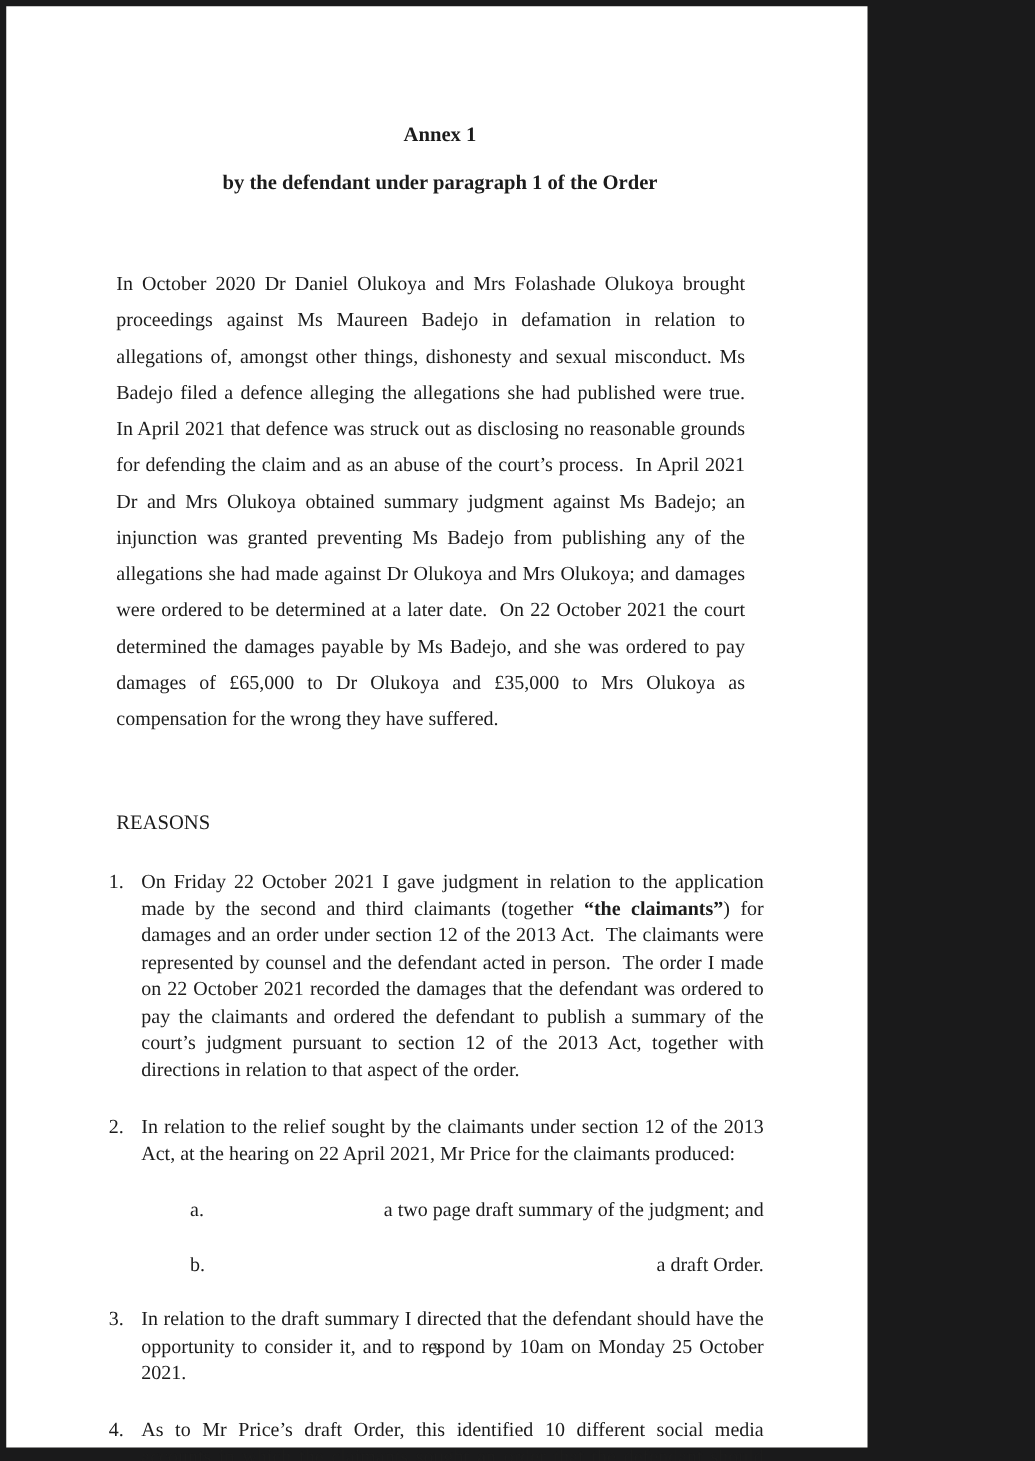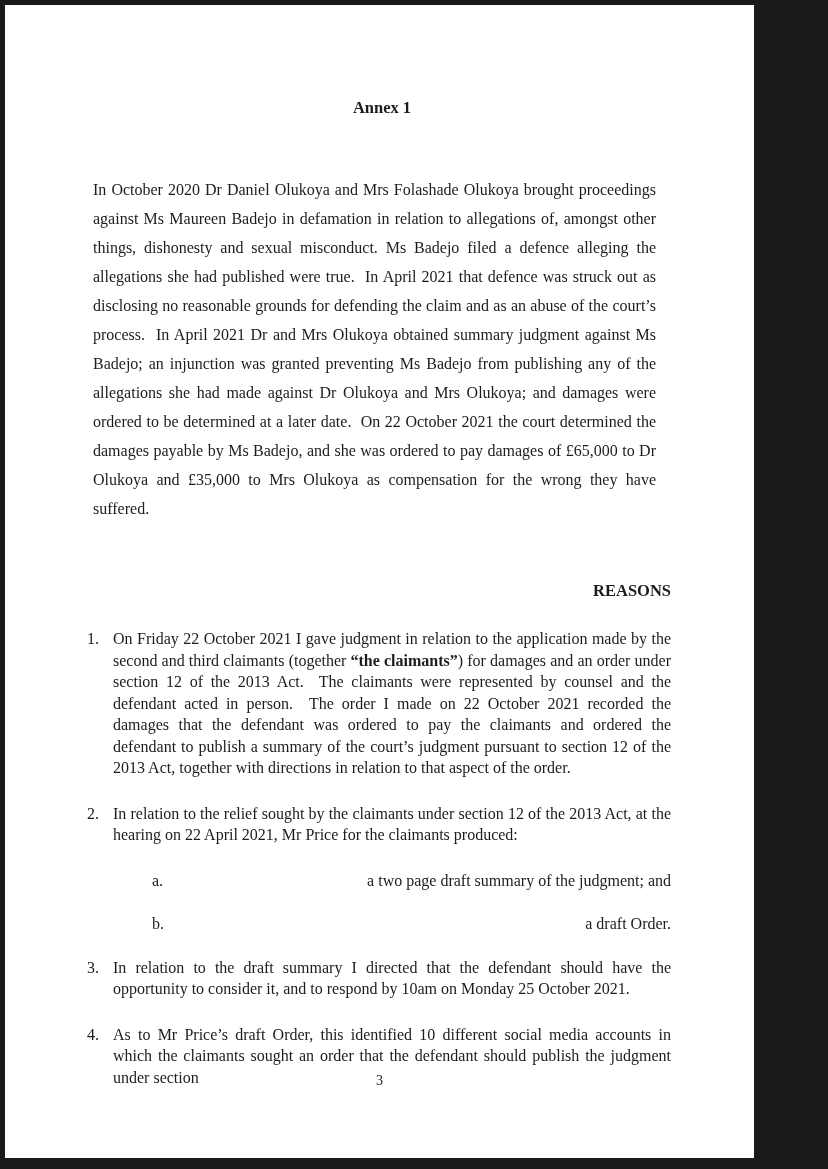--- a/index.html
+++ b/index.html
@@ -9,21 +9,21 @@
     height: 1169px;
     background: #1a1a1b;
     font-family: "Liberation Serif", "DejaVu Serif", serif;
     color: #1c1c1c;
     overflow: hidden;
   }
   .page {
     position: absolute;
     left: 5px;
     top: 5px;
-    width: 749px;
+    width: 689px;
     height: 1153px;
     background: #ffffff;
     box-sizing: border-box;
     padding: 93px 83px 0 88px;
   }
   .doc-heading {
     text-align: center;
     font-weight: bold;
     font-size: 16.5px;
     line-height: 20px;
@@ -31,22 +31,22 @@
   }
   .intro {
     margin: 57px 15px 0 0;
     font-size: 16px;
     line-height: 29px;
     text-align: justify;
     white-space: pre-wrap;
   }
   .reasons {
     margin: 58px 0 0 0;
-    text-align: right;
-    font-weight: bold;
+    text-align: left;
+    font-weight: normal;
     font-size: 16.5px;
     line-height: 20px;
   }
   .items {
     margin-top: 27px;
   }
   .item {
     display: flex;
     font-size: 16px;
     line-height: 21.5px;
@@ -86,20 +86,21 @@
     font-size: 14px;
     line-height: 18px;
   }
 </style>
 </head>
 <body>
 
 <div class="page">
 
   <div class="doc-heading">Annex 1</div>
+  <div class="doc-heading">by the defendant under paragraph 1 of the Order</div>
 
   <p class="intro">In October 2020 Dr Daniel Olukoya and Mrs Folashade Olukoya brought proceedings against Ms Maureen Badejo in defamation in relation to allegations of, amongst other things, dishonesty and sexual misconduct. Ms Badejo filed a defence alleging the allegations she had published were true.  In April 2021 that defence was struck out as disclosing no reasonable grounds for defending the claim and as an abuse of the court’s process.  In April 2021 Dr and Mrs Olukoya obtained summary judgment against Ms Badejo; an injunction was granted preventing Ms Badejo from publishing any of the allegations she had made against Dr Olukoya and Mrs Olukoya; and damages were ordered to be determined at a later date.  On 22 October 2021 the court determined the damages payable by Ms Badejo, and she was ordered to pay damages of £65,000 to Dr Olukoya and £35,000 to Mrs Olukoya as compensation for the wrong they have suffered.</p>
 
   <div class="reasons">REASONS</div>
 
   <div class="items">
 
     <div class="item">
       <span class="num">1.</span>
       <div class="item-text"><span>On Friday 22 October 2021 I gave judgment in relation to the application made by the second and third claimants (together </span><span class="bold-term">“the claimants”</span><span>) for damages and an order under section 12 of the 2013 Act.  The claimants were represented by counsel and the defendant acted in person.  The order I made on 22 October 2021 recorded the damages that the defendant was ordered to pay the claimants and ordered the defendant to publish a summary of the court’s judgment pursuant to section 12 of the 2013 Act, together with directions in relation to that aspect of the order.</span></div>

